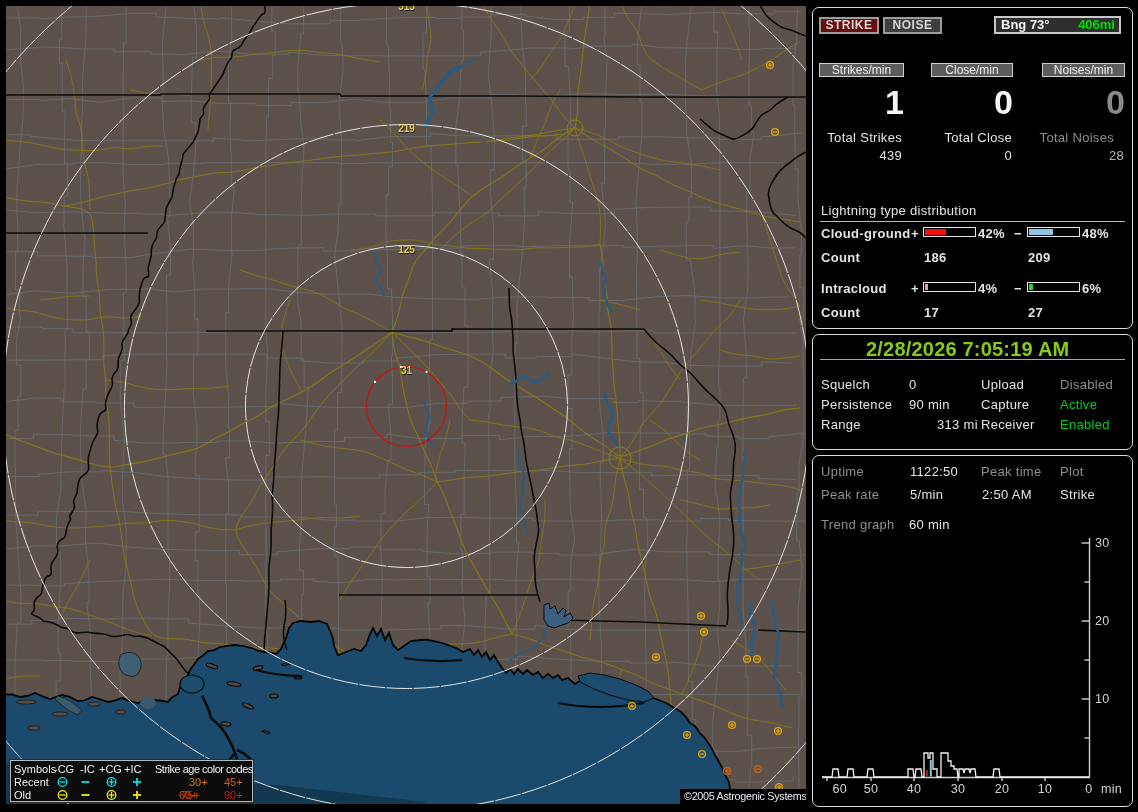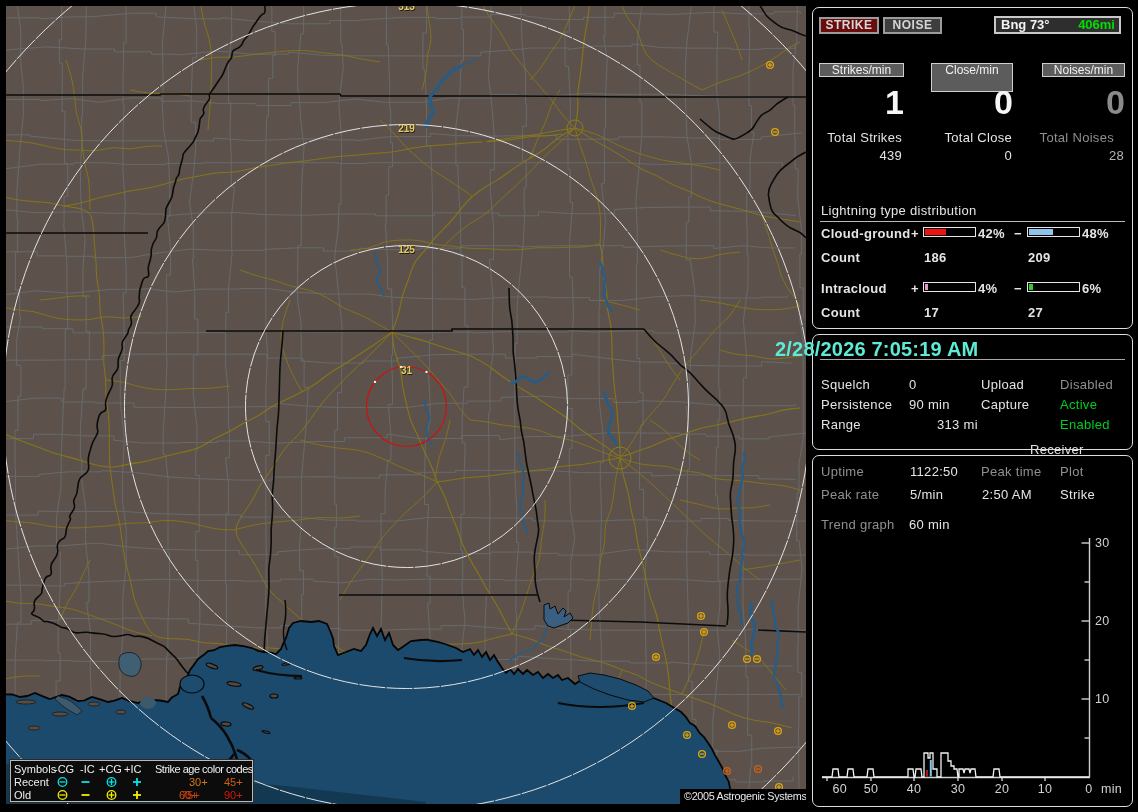--- a/index.html
+++ b/index.html
@@ -320,21 +320,21 @@
 <div style="position:absolute;left:213px;top:28px;color:#d41a08;">90+</div>
 </div>
 <div class="box" style="left:812px;top:7px;width:319px;height:320px;"></div>
 <div class="btn" style="left:819px;top:17px;width:60px;height:17px;background:#6a0c0c;border:2px solid #9b9b9b;font-size:12px;line-height:13px;letter-spacing:0.5px;">STRIKE</div>
 <div class="btn" style="left:883px;top:17px;width:59px;height:17px;background:#3e3e3e;border:2px solid #9b9b9b;font-size:12px;line-height:13px;letter-spacing:0.5px;">NOISE</div>
 <div class="btn" style="left:994px;top:16px;width:127px;height:18px;background:#2e2e2e;border:2px solid #c8c8c8;font-size:13px;line-height:14px;">
     <span style="position:absolute;left:5px;top:0px;color:#f2f2f2;">Bng 73°</span>
     <span style="position:absolute;right:4px;top:0px;color:#00dd00;">406mi</span>
   </div>
 <div class="btn" style="left:819px;top:63px;width:85px;height:14px;background:#5c5c5c;border:1px solid #cfcfcf;font-size:12px;line-height:12px;color:#f0f0f0;font-weight:normal;">Strikes/min</div>
-<div class="btn" style="left:931px;top:63px;width:82px;height:29px;background:#5c5c5c;border:1px solid #cfcfcf;font-size:12px;line-height:12px;color:#f0f0f0;font-weight:normal;">Close/min</div>
+<div class="btn" style="left:931px;top:63px;width:82px;height:14px;background:#5c5c5c;border:1px solid #cfcfcf;font-size:12px;line-height:12px;color:#f0f0f0;font-weight:normal;">Close/min</div>
 <div class="btn" style="left:1042px;top:63px;width:83px;height:14px;background:#5c5c5c;border:1px solid #cfcfcf;font-size:12px;line-height:12px;color:#f0f0f0;font-weight:normal;">Noises/min</div>
 <div class="num" style="right:234px;top:85px;">1</div>
 <div class="num" style="right:125px;top:85px;">0</div>
 <div class="num gray" style="right:13px;top:85px;color:#8a8a8a;">0</div>
 <div class="t r " style="right:236px;top:130px;">Total Strikes</div>
 <div class="t r " style="right:126px;top:130px;">Total Close</div>
 <div class="t r gray" style="right:24px;top:130px;">Total Noises</div>
 <div class="t r " style="right:236px;top:148px;">439</div>
 <div class="t r " style="right:126px;top:148px;">0</div>
 <div class="t r " style="right:14px;top:148px;color:#b4b4b4;">28</div>
@@ -362,33 +362,33 @@
 <div class="t b" style="left:978px;top:281px;">4%</div>
 <div class="t b" style="left:1014px;top:281px;">−</div>
 <div class="bar" style="left:1027px;top:282px;">
     <i style="width:4px;background:#2ecc2e;"></i>
   </div>
 <div class="t b" style="left:1082px;top:281px;">6%</div>
 <div class="t b" style="left:821px;top:305px;">Count</div>
 <div class="t b" style="left:924px;top:305px;">17</div>
 <div class="t b" style="left:1028px;top:305px;">27</div>
 <div class="box" style="left:812px;top:334px;width:319px;height:114px;"></div>
-<div class="t b" style="left:775px;top:338px;font-size:20px;color:#5eead4;letter-spacing:0.2px;">2/28/2026 7:05:19 AM</div>
+<div class="t b" style="left:866px;top:338px;font-size:20px;color:#84cc16;letter-spacing:0.2px;">2/28/2026 7:05:19 AM</div>
 <div style="position:absolute;left:820px;top:359px;width:305px;height:1px;background:#a8a8a8;"></div>
 <div class="t " style="left:821px;top:377px;">Squelch</div>
 <div class="t " style="left:909px;top:377px;">0</div>
 <div class="t " style="left:981px;top:377px;">Upload</div>
 <div class="t gray" style="left:1060px;top:377px;">Disabled</div>
 <div class="t " style="left:821px;top:397px;">Persistence</div>
 <div class="t " style="left:909px;top:397px;">90 min</div>
 <div class="t " style="left:981px;top:397px;">Capture</div>
 <div class="t grn" style="left:1060px;top:397px;">Active</div>
 <div class="t " style="left:821px;top:417px;">Range</div>
 <div class="t " style="left:909px;top:417px;margin-left:28px;">313 mi</div>
-<div class="t " style="left:1030px;top:417px;margin-top:25px;">Receiver</div>
+<div class="t " style="left:981px;top:417px;">Receiver</div>
 <div class="t grn" style="left:1060px;top:417px;">Enabled</div>
 <div class="box" style="left:812px;top:455px;width:319px;height:350px;"></div>
 <div class="t gray" style="left:821px;top:464px;">Uptime</div>
 <div class="t " style="left:910px;top:464px;">1122:50</div>
 <div class="t gray" style="left:981px;top:464px;">Peak time</div>
 <div class="t gray" style="left:1060px;top:464px;">Plot</div>
 <div class="t gray" style="left:821px;top:487px;">Peak rate</div>
 <div class="t " style="left:910px;top:487px;">5/min</div>
 <div class="t " style="left:982px;top:487px;">2:50 AM</div>
 <div class="t " style="left:1060px;top:487px;">Strike</div>

